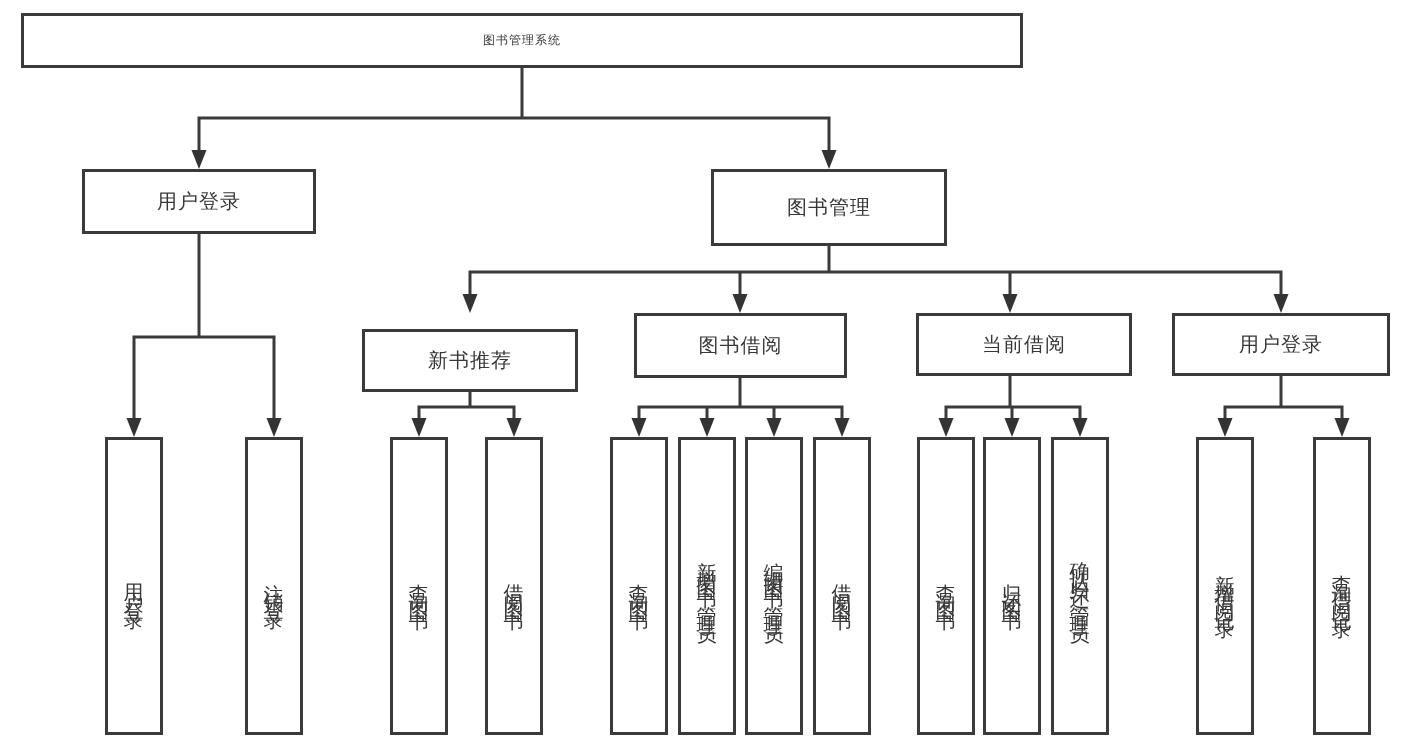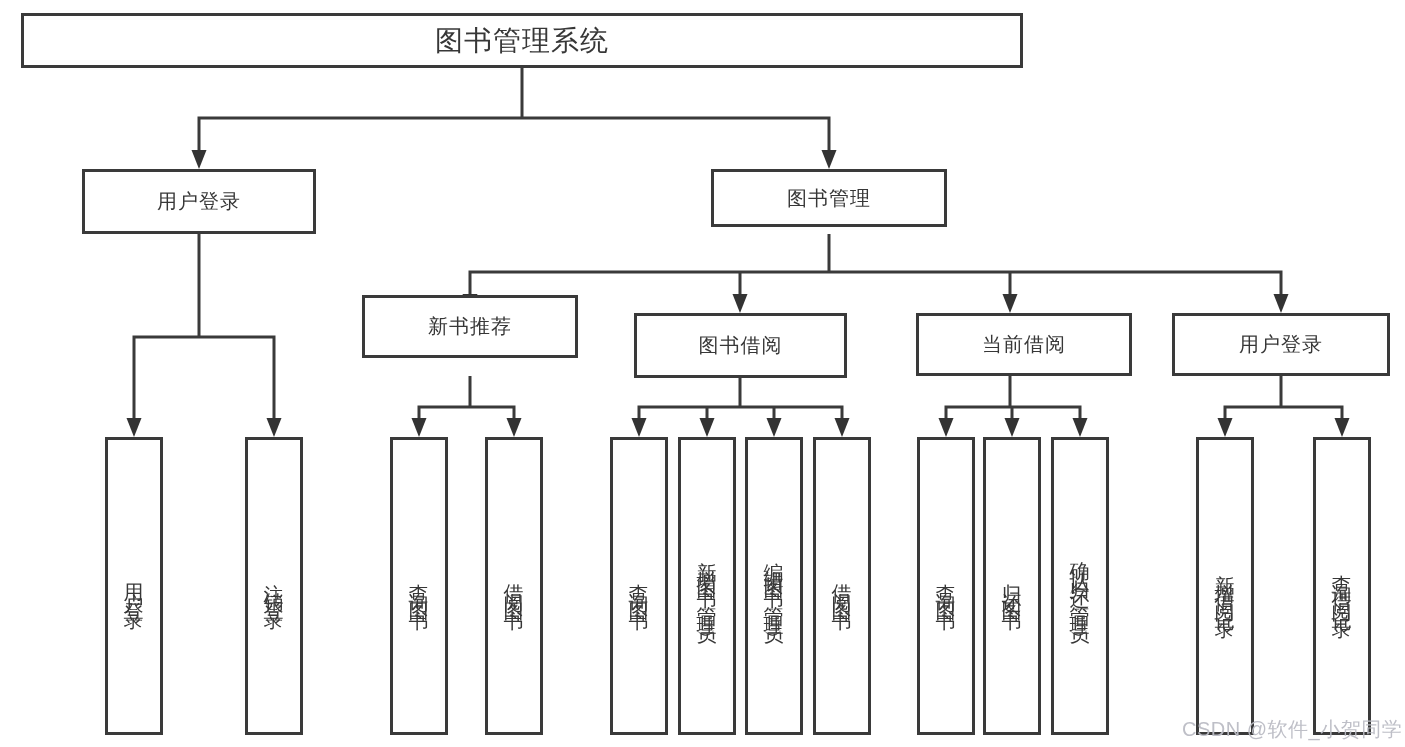--- a/index.html
+++ b/index.html
@@ -19,21 +19,21 @@
     display: flex;
     align-items: center;
     justify-content: center;
     color: #373737;
   }
   .h-label {
     font-size: 20px;
     letter-spacing: 1px;
     white-space: nowrap;
   }
-  .root-label { font-size: 28px; }
+  .root-label { font-size: 12px; }
   .vtext {
     writing-mode: vertical-rl;
     text-orientation: mixed;
     font-size: 20px;
     letter-spacing: 9px;
     line-height: 1;
     color: #373737;
   }
   #connectors {
     position: absolute;
@@ -112,25 +112,25 @@
     </g>
   </svg>
 
   <div class="box" style="left:21px; top:13px; width:1002px; height:55px;">
     <span class="h-label root-label">图书管理系统</span>
   </div>
 
   <div class="box" style="left:82px; top:169px; width:234px; height:65px;">
     <span class="h-label">用户登录</span>
   </div>
-  <div class="box" style="left:711px; top:169px; width:236px; height:58px;">
+  <div class="box" style="left:711px; top:169px; width:236px; height:77px;">
     <span class="h-label">图书管理</span>
   </div>
 
-  <div class="box" style="left:362px; top:295px; width:216px; height:63px;">
+  <div class="box" style="left:362px; top:329px; width:216px; height:63px;">
     <span class="h-label">新书推荐</span>
   </div>
   <div class="box" style="left:634px; top:313px; width:213px; height:65px;">
     <span class="h-label">图书借阅</span>
   </div>
   <div class="box" style="left:902px; top:313px; width:216px; height:63px;margin-left:14px;">
     <span class="h-label">当前借阅</span>
   </div>
   <div class="box" style="left:1172px; top:313px; width:218px; height:63px;">
     <span class="h-label">用户登录</span>
@@ -173,15 +173,14 @@
     <span class="vtext">确认归还（管理员）</span>
   </div>
 
   <div class="box" style="left:1196px; top:437px; width:58px; height:298px;">
     <span class="vtext">新增借阅记录</span>
   </div>
   <div class="box" style="left:1313px; top:437px; width:58px; height:298px;">
     <span class="vtext">查询借阅记录</span>
   </div>
 
-  <div class="watermark">CSDN @软件_小贺同学</div>
 
 </div>
 
 </body></html>

